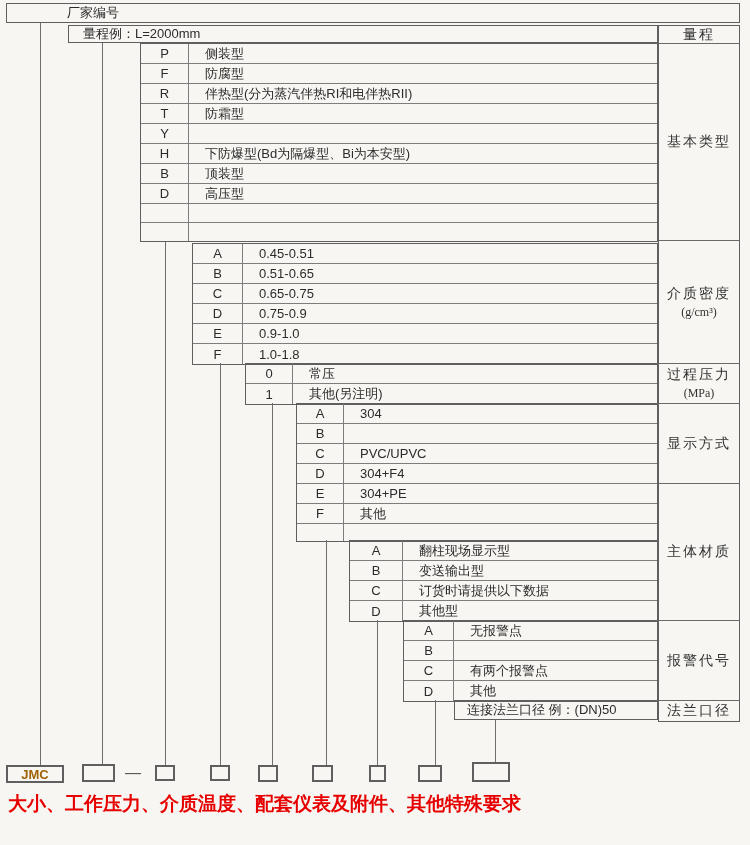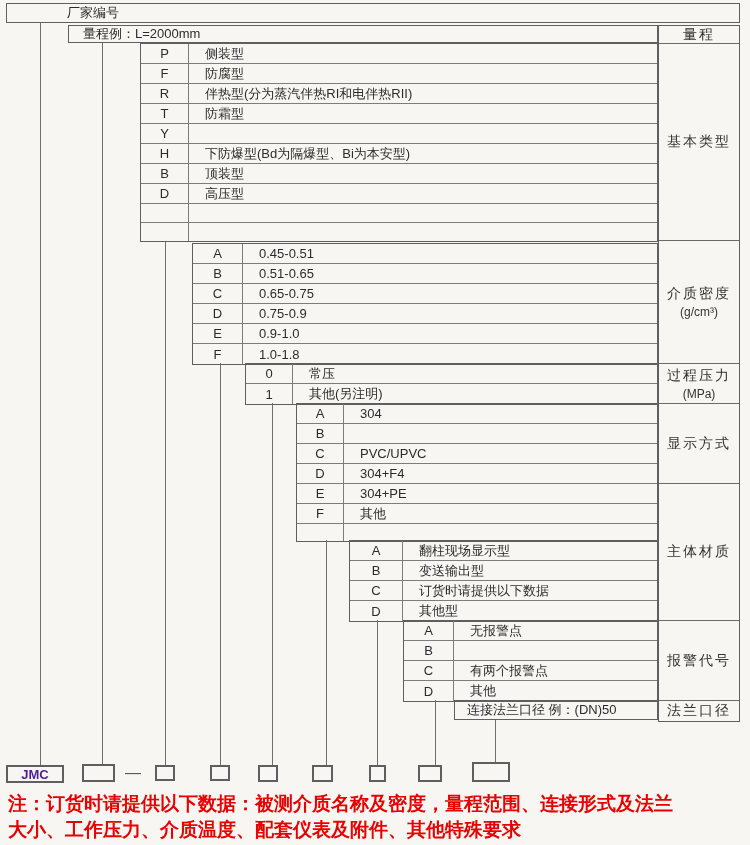--- a/index.html
+++ b/index.html
@@ -44,32 +44,32 @@
   .g-display  .code { width:53px; }
   .g-alarm    { left:403px; top:620px; width:255px; }
   .g-alarm    .code { width:50px; }
   .g-flange   { left:454px; top:700px; width:204px; height:20px; display:flex; align-items:center;
                 padding-left:12px; font-size:13px; white-space:nowrap; }
 
   
   .labelcol { left:658px; top:25px; width:82px; border:1px solid #5f5f5f; }
   .lcell { display:flex; flex-direction:column; align-items:center; justify-content:center;
            border-bottom:1px solid #6a6a6a; text-align:left;
-           font-family:Liberation Sans, sans-serif; font-size:14px;
+           font-family:Liberation Serif, serif; font-size:14px;
            letter-spacing:2px; color:#333; }
   .lcell:last-child { border-bottom:none; }
   .lcell .sub { font-size:12px; letter-spacing:0; margin-top:2px; }
 
   
   .vline { position:absolute; width:1px; background:#6e6e6e; }
 
   
   .bbox { position:absolute; border:2px solid #5f5f5f; background:#f7f6f2;
           display:flex; align-items:center; justify-content:center; }
-  .model { font-size:13px; font-weight:bold; color:#4c1d95; }
+  .model { font-size:13px; font-weight:bold; color:#a16207; }
   .dash { position:absolute; display:flex; align-items:center; justify-content:center;
           font-size:16px; color:#555; }
 
   
   .note { left:8px; top:791px; width:742px; color:#e60000; font-weight:bold;
           font-size:19px; line-height:26px; }
 </style>
 </head>
 <body>
 
@@ -274,17 +274,16 @@
   <div class="dash" style="left:119px; top:764px; width:28px; height:18px">—</div>
   <div class="bbox" style="left:155px; top:765px; width:20px; height:16px"></div>
   <div class="bbox" style="left:210px; top:765px; width:20px; height:16px"></div>
   <div class="bbox" style="left:258px; top:765px; width:20px; height:17px"></div>
   <div class="bbox" style="left:312px; top:765px; width:21px; height:17px"></div>
   <div class="bbox" style="left:369px; top:765px; width:17px; height:17px"></div>
   <div class="bbox" style="left:418px; top:765px; width:24px; height:17px"></div>
   <div class="bbox" style="left:472px; top:762px; width:38px; height:20px"></div>
 
   <div class="abs note">
-    <div>注：订货时请提供以下数据：被测介质名称及密度，量程范围、连接形式及法兰</div>
     <div>大小、工作压力、介质温度、配套仪表及附件、其他特殊要求</div>
   </div>
 
 </div>
 
 </body></html>

